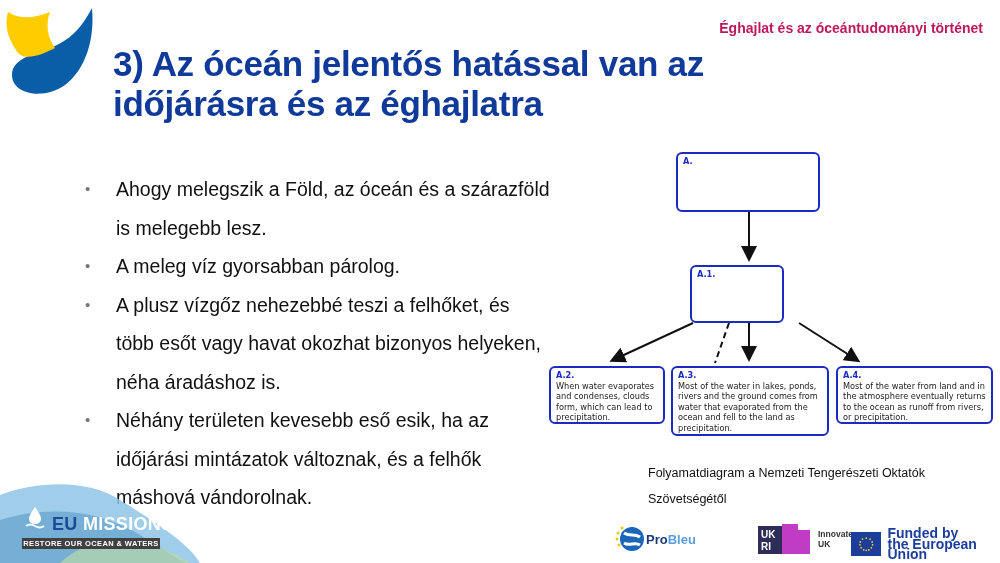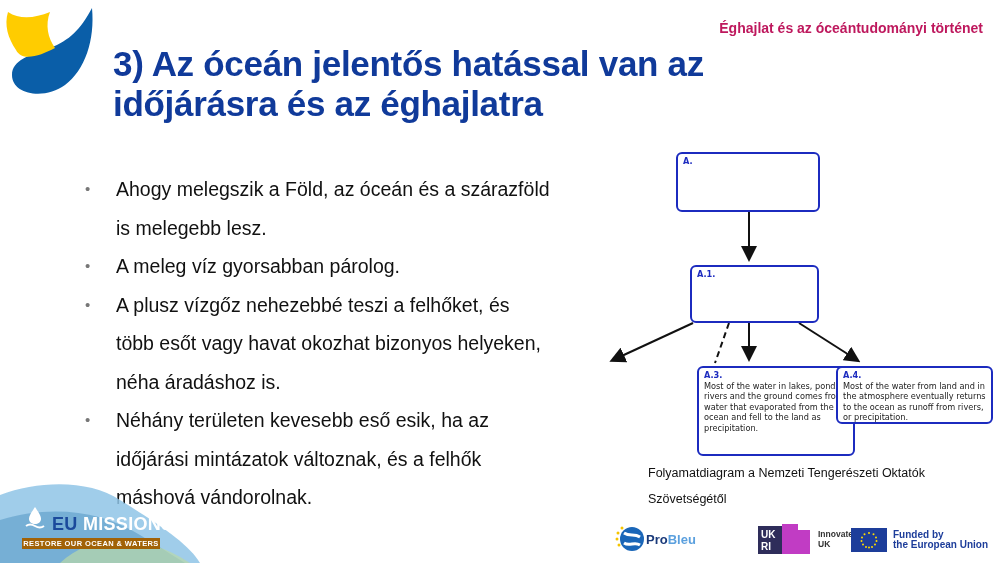--- a/index.html
+++ b/index.html
@@ -10,29 +10,29 @@
   .bullets { position:absolute; left:82px; top:170px; width:470px; margin:0; padding:0; list-style:none; }
   .bullets li { position:relative; padding-left:34px; font-size:19.5px; line-height:38.5px; color:#111; }
   .bullets li .dot { position:absolute; left:3px; top:0; color:#777; font-size:15px; }
   .diagram { position:absolute; left:545px; top:148px; width:455px; height:295px; }
   .box { position:absolute; border:2px solid #1c2bbf; border-radius:6px; background:#fff; font-family:"DejaVu Sans", sans-serif; font-size:8.2px; line-height:10.6px; color:#222; padding:2px 5px; box-sizing:border-box; }
   .box .lbl { color:#1c2bbf; font-weight:bold; display:block; }
   .caption { position:absolute; left:648px; top:460px; width:330px; font-size:12.5px; line-height:26px; color:#111; }
   .eu-missions { position:absolute; left:0; top:475px; width:200px; height:88px; }
   .eu-text { position:absolute; left:52px; top:514px; font-size:18px; font-weight:bold; color:#fff; letter-spacing:0.3px; }
   .eu-text .eu { color:#1b4a9c; }
-  .eu-banner { position:absolute; left:22px; top:538px; width:138px; height:11px; background:#a16207; color:#fff; font-size:7.5px; font-weight:bold; line-height:11px; text-align:center; letter-spacing:0.4px; }
+  .eu-banner { position:absolute; left:22px; top:538px; width:138px; height:11px; background:#404040; color:#fff; font-size:7.5px; font-weight:bold; line-height:11px; text-align:center; letter-spacing:0.4px; }
   .probleu { position:absolute; left:614px; top:523px; height:32px; display:flex; align-items:center; }
   .probleu-text { font-size:13px; font-weight:bold; color:#1a3a7a; margin-left:0; }
   .probleu-text .bleu { color:#5ba0de; }
   .ukri { position:absolute; left:739px; top:524px; display:flex; align-items:center;padding-left:19px; }
   .ukri-text { font-size:8.5px; font-weight:bold; color:#333; margin-left:8px; line-height:10px; }
   .eufund { position:absolute; left:851px; top:528px; display:flex; align-items:center; }
   .eufund-flag { width:36px; height:24px; background:#1d3d9a; position:relative; }
-  .eufund-text { font-size:10px; font-weight:bold; color:#1d3d9a; margin-left:6px; line-height:10.5px; }
+  .eufund-text { font-size:14px; font-weight:bold; color:#1d3d9a; margin-left:6px; line-height:10.5px; }
 </style>
 </head>
 <body>
 
 <svg class="logo-top" viewBox="0 0 100 100">
   <path d="M92 8 C80 30, 70 40, 50 48 C30 55, 12 60, 12 75 C12 95, 45 100, 65 85 C85 70, 95 40, 92 8 Z" fill="#0a5ea8"></path>
   <path d="M8 12 C20 20, 35 18, 50 12 C45 25, 48 38, 55 48 C40 56, 22 62, 16 50 C8 38, 4 25, 8 12 Z" fill="#ffcc00"></path>
 </svg>
 
 <div class="header-label">Éghajlat és az óceántudományi történet</div>
@@ -54,24 +54,27 @@
     </defs>
     <line x1="204" y1="64" x2="204" y2="110" stroke="#111" stroke-width="2" marker-end="url(#ah)"></line>
     <line x1="148" y1="175" x2="68" y2="212" stroke="#111" stroke-width="2" marker-end="url(#ah)"></line>
     <line x1="184" y1="175" x2="170" y2="215" stroke="#111" stroke-width="2" stroke-dasharray="6,4"></line>
     <line x1="204" y1="175" x2="204" y2="210" stroke="#111" stroke-width="2" marker-end="url(#ah)"></line>
     <line x1="254" y1="175" x2="312" y2="212" stroke="#111" stroke-width="2" marker-end="url(#ah)"></line>
   </svg>
   <div class="box" style="left:131px;top:4px;width:144px;height:60px;">
     <span class="lbl">A.</span>
   </div>
-  <div class="box" style="left:145px;top:117px;width:129px;height:58px;">
+  <div class="box" style="left:145px;top:117px;width:94px;height:58px;">
     <span class="lbl">A.1.</span>
   </div>
-  <div class="box" style="left:126px;top:218px;width:158px;height:90px;margin-left:26px;">
+  <div class="box" style="left:4px;top:218px;width:116px;height:58px;">
+    <span class="lbl">A.2.</span><span>When water evaporates and condenses, clouds form, which can lead to precipitation.</span>
+  </div>
+  <div class="box" style="left:126px;top:218px;width:158px;height:70px;">
     <span class="lbl">A.3.</span><span>Most of the water in lakes, ponds, rivers and the ground comes from water that evaporated from the ocean and fell to the land as precipitation.</span>
   </div>
   <div class="box" style="left:291px;top:218px;width:157px;height:58px;">
     <span class="lbl">A.4.</span><span>Most of the water from land and in the atmosphere eventually returns to the ocean as runoff from rivers, or precipitation.</span>
   </div>
 </div>
 
 <div class="caption">Folyamatdiagram a Nemzeti Tengerészeti Oktatók Szövetségétől</div>
 
 <svg class="eu-missions" viewBox="0 0 200 88">

